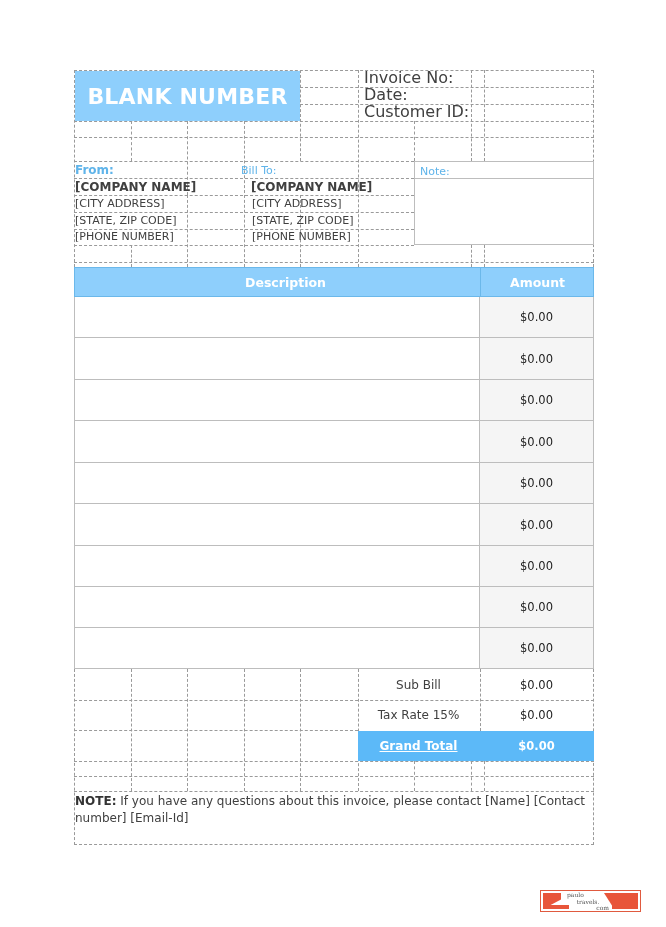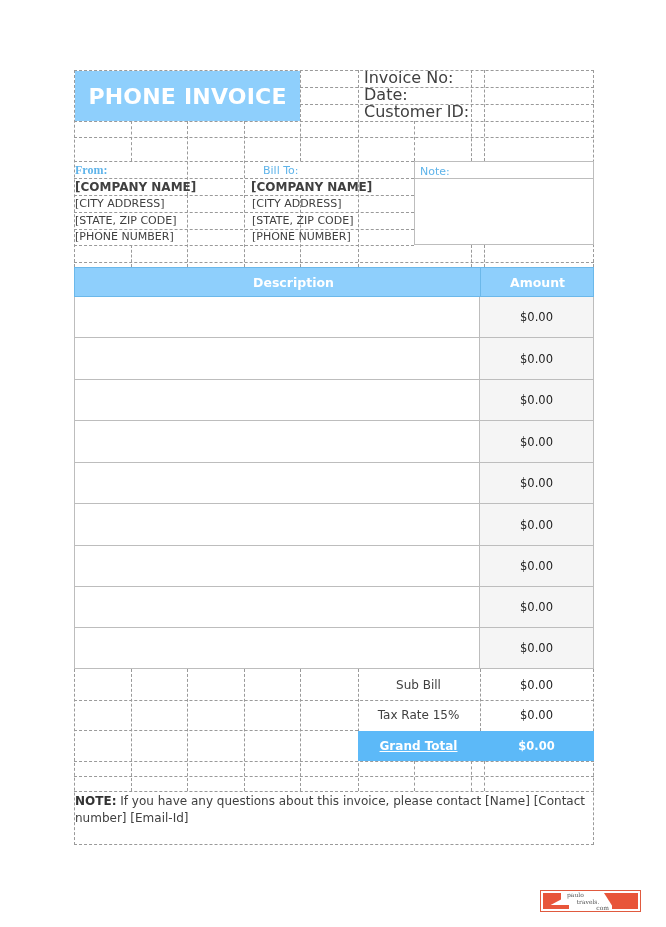--- a/index.html
+++ b/index.html
@@ -10,21 +10,21 @@
   .dash-v { position: absolute; width: 0; border-left: 1px dashed #9a9a9a; }
   .solid-h { position: absolute; height: 0; border-top: 1px solid #bdbdbd; }
   .solid-v { position: absolute; width: 0; border-left: 1px solid #bdbdbd; }
   .title-box {
     position: absolute; left: 75px; top: 71px; width: 225px; height: 50px;
     background: #8ecffc; color: #ffffff; font-weight: bold; font-size: 22px;
     display: flex; align-items: center; justify-content: center; letter-spacing: 0.2px;
   }
   .meta-label { position: absolute; left: 364px; font-size: 16px; color: #404040; line-height: 16px; }
   .blue-label { position: absolute; font-size: 11px; color: #5fb4ea; line-height: 14px; }
-  .from-label { font-weight: bold; font-size: 12px; font-family: Liberation Serif, serif; }
+  .from-label { font-weight: bold; font-size: 12px; }
   .addr { position: absolute; font-size: 11px; color: #404040; line-height: 16px; white-space: nowrap; }
   .addr.bold { font-weight: bold; font-size: 12px; }
   .tbl-head {
     position: absolute; left: 74px; top: 267px; width: 520px; height: 30px;
     background: #8ecffc; border: 1px solid #6bb8ea;
   }
   .th { position: absolute; top: 0; height: 28px; display: flex; align-items: center; justify-content: center;
         color: #ffffff; font-weight: bold; font-size: 12.5px; }
   .item-row { position: absolute; left: 74px; width: 520px; border-bottom: 1px solid #bdbdbd; }
   .item-desc { position: absolute; left: 0; top: 0; bottom: 0; width: 406px; border-right: 1px solid #bdbdbd; border-left: 1px solid #bdbdbd; }
@@ -99,50 +99,50 @@
   <div class="dash-v" style="left:244px;top:669px;height:122px;"></div>
   <div class="dash-v" style="left:300px;top:669px;height:122px;"></div>
   <div class="dash-v" style="left:358px;top:669px;height:122px;"></div>
   <div class="dash-v" style="left:414px;top:761px;height:30px;"></div>
   <div class="dash-v" style="left:471px;top:761px;height:30px;"></div>
   <div class="dash-v" style="left:480px;top:669px;height:62px;"></div>
   <div class="dash-v" style="left:484px;top:761px;height:30px;"></div>
   <div class="dash-v" style="left:593px;top:669px;height:176px;"></div>
 </div>
 
-<div class="title-box">PHONE INVOICE</div>
+<div class="title-box">BLANK NUMBER</div>
 
 <div class="meta-label" style="top:70px;">Invoice No:</div>
 <div class="abs" style="left:485px;top:71px;width:108px;height:16px;"></div>
 <div class="meta-label" style="top:87px;">Date:</div>
 <div class="abs" style="left:485px;top:88px;width:108px;height:16px;"></div>
 <div class="meta-label" style="top:104px;">Customer ID:</div>
 <div class="abs" style="left:485px;top:105px;width:108px;height:16px;"></div>
 
 <div>
   <div class="blue-label from-label" style="left:75px;top:163px;">From:</div>
   <div class="addr bold" style="left:75px;top:179px;">[COMPANY NAME]</div>
   <div class="addr" style="left:75px;top:196px;">[CITY ADDRESS]</div>
   <div class="addr" style="left:75px;top:213px;">[STATE, ZIP CODE]</div>
   <div class="addr" style="left:75px;top:229px;">[PHONE NUMBER]</div>
 </div>
 
 <div>
-  <div class="blue-label" style="left:263px;top:164px;">Bill To:</div>
+  <div class="blue-label" style="left:241px;top:164px;">Bill To:</div>
   <div class="addr bold" style="left:251px;top:179px;">[COMPANY NAME]</div>
   <div class="addr" style="left:252px;top:196px;">[CITY ADDRESS]</div>
   <div class="addr" style="left:252px;top:213px;">[STATE, ZIP CODE]</div>
   <div class="addr" style="left:252px;top:229px;">[PHONE NUMBER]</div>
 </div>
 
 <div class="blue-label" style="left:420px;top:165px;">Note:</div>
 <div class="abs" style="left:415px;top:179px;width:178px;height:65px;"></div>
 
 <div class="tbl-head">
-  <div class="th" style="left:16px;width:405px;text-align:center;">Description</div>
+  <div class="th" style="left:8px;width:405px;text-align:center;">Description</div>
   <div class="abs" style="left:405px;top:0;height:28px;border-left:1px solid #6bb8ea;"></div>
   <div class="th" style="left:406px;width:113px;">Amount</div>
 </div>
 
 <div>
   <div class="item-row" style="top:297px;height:41px;">
     <div class="item-desc"></div>
     <div class="item-amt">$0.00</div>
   </div>
   <div class="item-row" style="top:338px;height:42px;">

